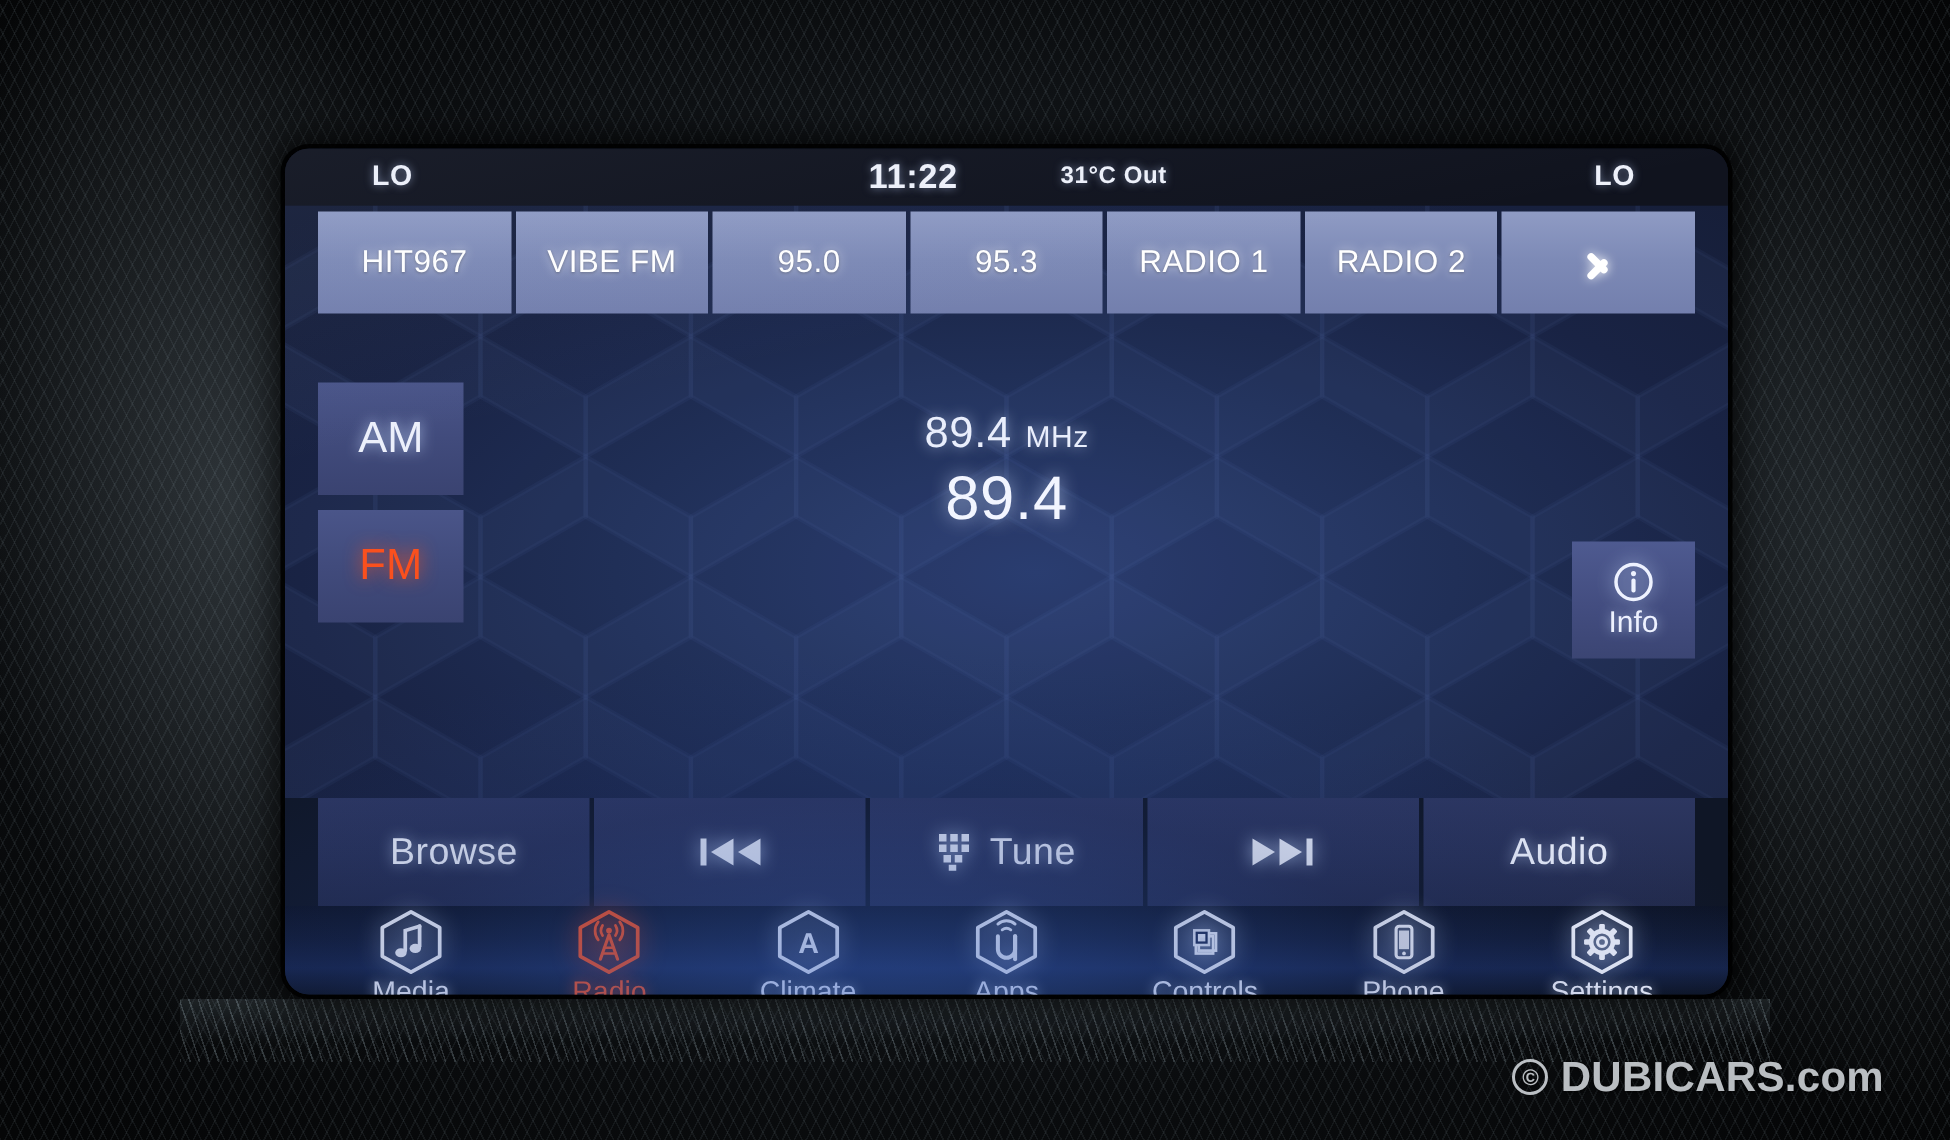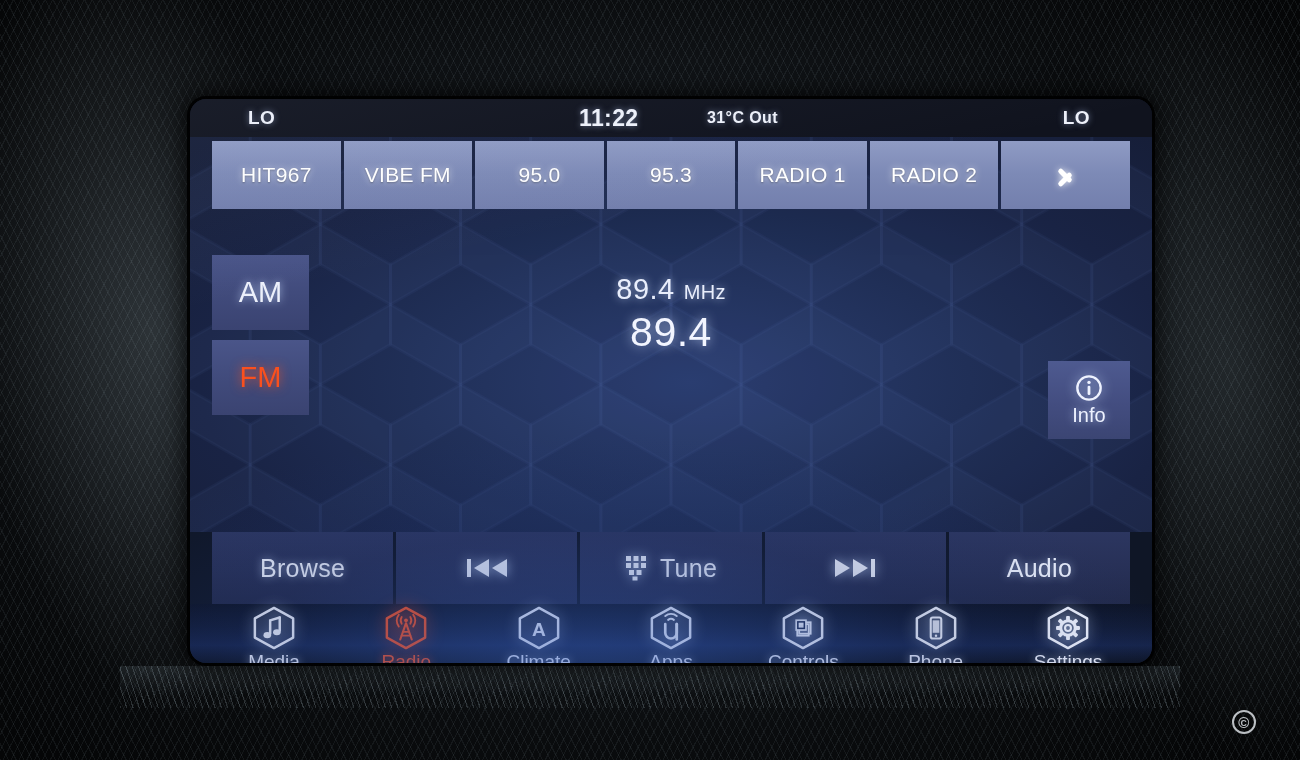--- a/index.html
+++ b/index.html
@@ -611,14 +611,15 @@
       </div>
 
     </div>
 
     <div class="screen-bloom"></div>
     <div class="screen-glare"></div>
   </div>
 
   <div id="watermark">
     <span class="cmark">©</span>
+    <span>DUBICARS.com</span>
   </div>
 </div>
 
 </body></html>

